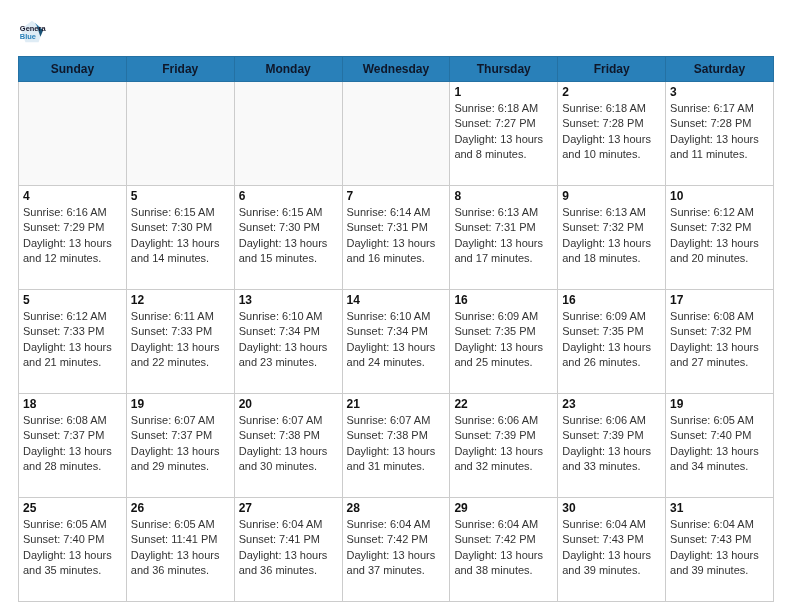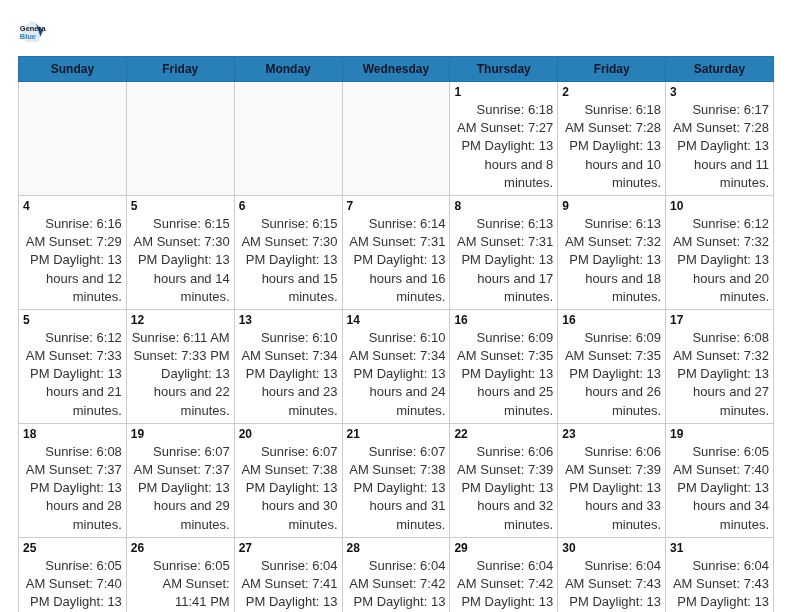--- a/index.html
+++ b/index.html
@@ -73,24 +73,23 @@
     .calendar tbody tr td.empty {
       background: #f9f9f9;
     }
     .day-num {
       font-size: 12px;
       font-weight: bold;
       color: #111;
       margin-bottom: 2px;
     }
     .day-info {
-      font-size: 13px;
+      font-size: 11px;
       color: #333;
       line-height: 1.4;
-      text-align: right;
     }
   </style>
 </head>
 <body>
 
 <div class="page">
   <div class="header">
     <div class="logo">
       <svg class="logo-icon" viewBox="0 0 30 30">
         <polygon points="15,3 27,12 22,26 8,26 3,12" fill="#2980b9" opacity="0.15"></polygon>

